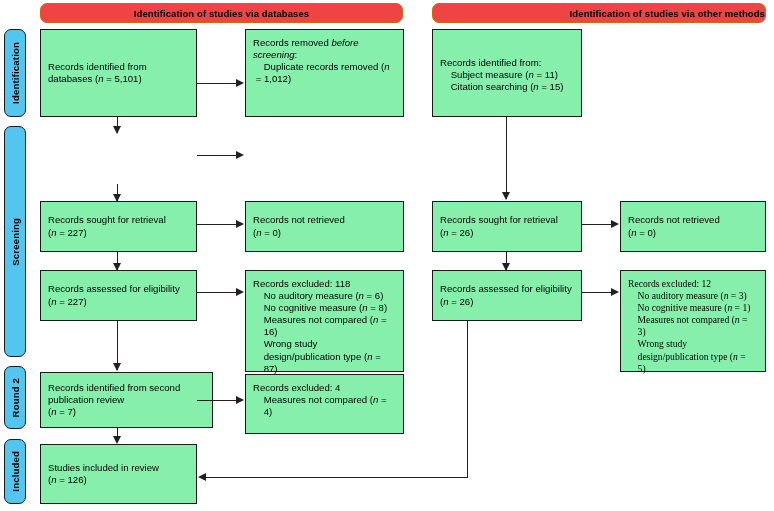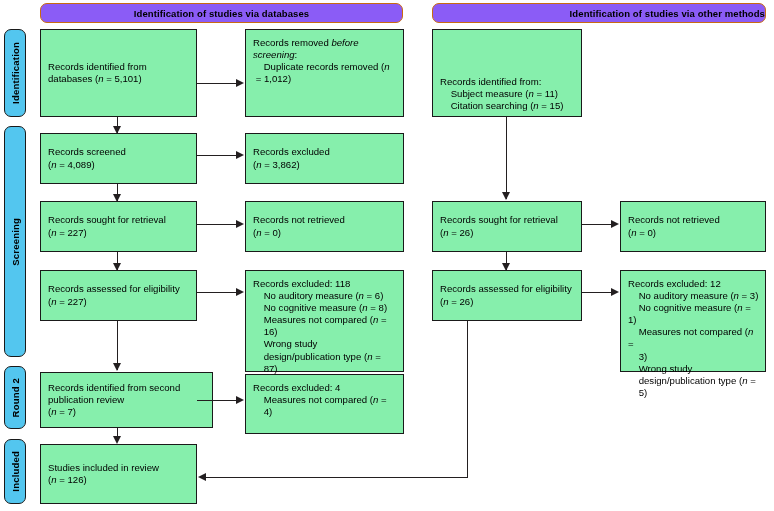--- a/index.html
+++ b/index.html
@@ -14,21 +14,21 @@
     position: relative;
     width: 774px;
     height: 511px;
     background: #ffffff;
     overflow: hidden;
   }
 
   
   .col-header {
     position: absolute;
-    background: #8b5cf6;
+    background: #ef4444;
     border: 1px solid #C96A12;
     border-radius: 7px;
     color: #000000;
     font-size: 9.5px;
     font-weight: bold;
     letter-spacing: 0.1px;
     display: flex;
     align-items: center;
     justify-content: center;
     text-align: center;
@@ -141,27 +141,21 @@
   <div class="pbox top-align" style="left:245px; top:29px; width:159px; height:88px;">
     <div class="txt"><span>Records removed </span><i>before</i><br><i>screening</i><span>:</span><br><span>    Duplicate records removed (</span><i>n</i><br><span> = 1,012)</span></div>
   </div>
 
   <div class="ln ln-h" style="left:197px; top:83px; width:40px;"></div>
   <div class="arrowhead arrow-right" style="left:236px; top:79px;"></div>
 
   <div class="ln ln-v" style="left:117px; top:117px; height:16px;"></div>
   <div class="arrowhead arrow-down" style="left:113px; top:126px;"></div>
 
-  <div class="pbox" style="left:40px; top:133px; width:157px; height:51px;">
-    <div class="txt"><span>Records screened</span><br><span>(</span><i>n</i><span> = 4,089)</span></div>
-  </div>
-
-  <div class="pbox" style="left:245px; top:133px; width:159px; height:51px;">
-    <div class="txt"><span>Records excluded</span><br><span>(</span><i>n</i><span> = 3,862)</span></div>
-  </div>
+
 
   <div class="ln ln-h" style="left:197px; top:155px; width:40px;"></div>
   <div class="arrowhead arrow-right" style="left:236px; top:151px;"></div>
 
   <div class="ln ln-v" style="left:117px; top:184px; height:17px;"></div>
   <div class="arrowhead arrow-down" style="left:113px; top:194px;"></div>
 
   <div class="pbox" style="left:40px; top:201px; width:157px; height:51px;">
     <div class="txt"><span>Records sought for retrieval</span><br><span>(</span><i>n</i><span> = 227)</span></div>
   </div>
@@ -201,21 +195,21 @@
   <div class="ln ln-h" style="left:197px; top:400px; width:40px;"></div>
   <div class="arrowhead arrow-right" style="left:236px; top:396px;"></div>
 
   <div class="ln ln-v" style="left:117px; top:428px; height:14px;"></div>
   <div class="arrowhead arrow-down" style="left:113px; top:436px;"></div>
 
   <div class="pbox" style="left:40px; top:444px; width:157px; height:60px;">
     <div class="txt"><span>Studies included in review</span><br><span>(</span><i>n</i><span> = 126)</span></div>
   </div>
 
-  <div class="pbox top-align" style="left:432px; top:29px; width:150px; height:88px;align-items:flex-end;">
+  <div class="pbox top-align" style="left:432px; top:29px; width:150px; height:88px;">
     <div class="txt" style="margin-top:20px;"><span>Records identified from:</span><br><span>    Subject measure (</span><i>n</i><span> = 11)</span><br><span>    Citation searching (</span><i>n</i><span> = 15)</span></div>
   </div>
 
   <div class="ln ln-v" style="left:506px; top:117px; height:82px;"></div>
   <div class="arrowhead arrow-down" style="left:502px; top:192px;"></div>
 
   <div class="pbox" style="left:432px; top:201px; width:150px; height:51px;">
     <div class="txt"><span>Records sought for retrieval</span><br><span>(</span><i>n</i><span> = 26)</span></div>
   </div>
 
@@ -226,21 +220,21 @@
   <div class="ln ln-h" style="left:582px; top:224px; width:30px;"></div>
   <div class="arrowhead arrow-right" style="left:611px; top:220px;"></div>
 
   <div class="ln ln-v" style="left:506px; top:252px; height:18px;"></div>
   <div class="arrowhead arrow-down" style="left:502px; top:263px;"></div>
 
   <div class="pbox" style="left:432px; top:270px; width:150px; height:51px;">
     <div class="txt"><span>Records assessed for eligibility</span><br><span>(</span><i>n</i><span> = 26)</span></div>
   </div>
 
-  <div class="pbox top-align" style="left:620px; top:270px; width:146px; height:102px;">
+  <div class="pbox top-align" style="left:620px; top:270px; width:146px; height:102px;font-family:Liberation Serif, serif;">
     <div class="txt"><span>Records excluded: 12</span><br><span>    No auditory measure (</span><i>n</i><span> = 3)</span><br><span>    No cognitive measure (</span><i>n</i><span> = 1)</span><br><span>    Measures not compared (</span><i>n</i><span> =</span><br><span>    3)</span><br><span>    Wrong study</span><br><span>    design/publication type (</span><i>n</i><span> =</span><br><span>    5)</span></div>
   </div>
 
   <div class="ln ln-h" style="left:582px; top:292px; width:30px;"></div>
   <div class="arrowhead arrow-right" style="left:611px; top:288px;"></div>
 
   <div class="ln ln-v" style="left:467px; top:321px; height:157px;"></div>
   <div class="ln ln-h" style="left:206px; top:477px; width:262px;"></div>
   <div class="arrowhead arrow-left" style="left:198px; top:473px;"></div>
 

